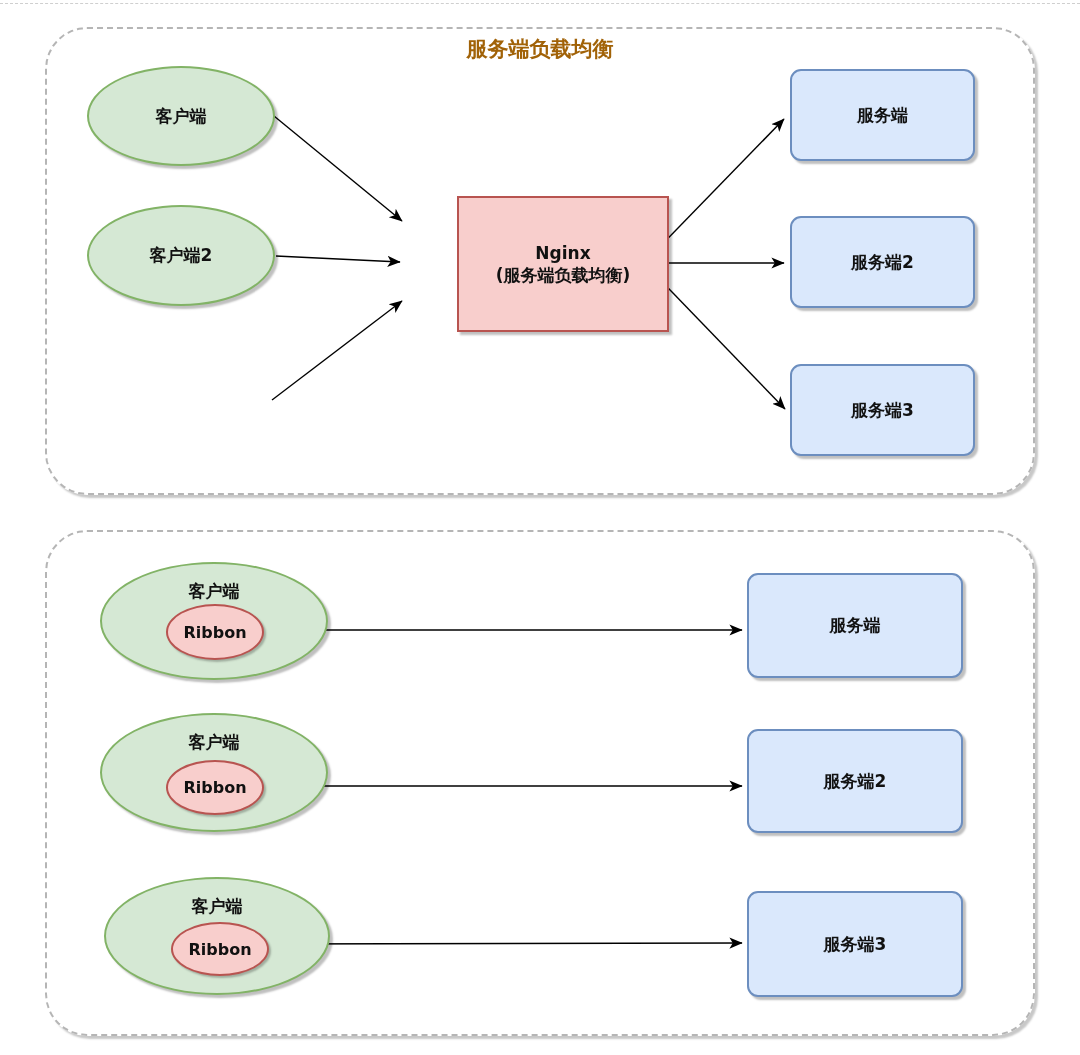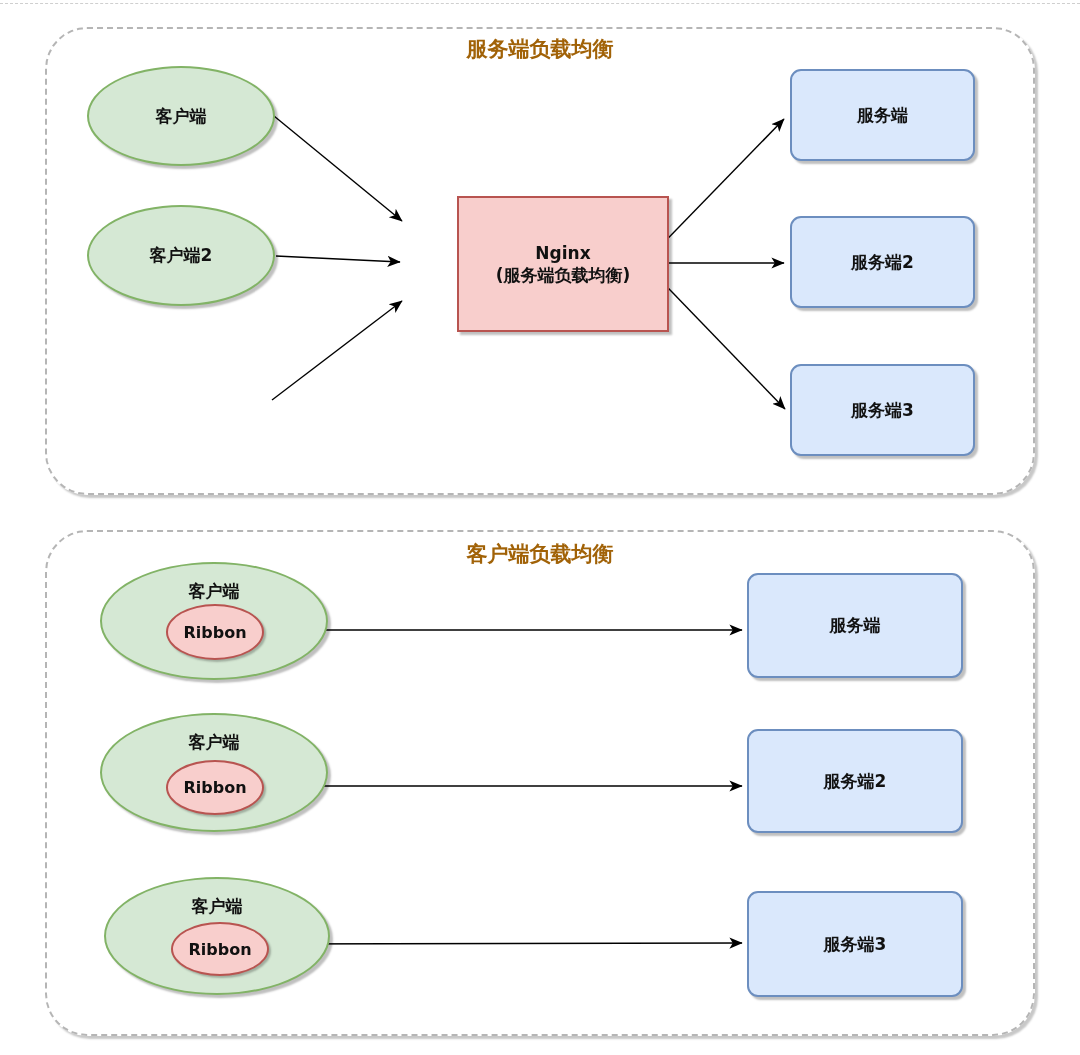--- a/index.html
+++ b/index.html
@@ -59,21 +59,20 @@
       <div>Nginx</div>
       <div>(服务端负载均衡)</div>
     </div>
   </div>
 
   <div class="node server" style="left:790px;top:69px;width:185px;height:92px;">服务端</div>
   <div class="node server" style="left:790px;top:216px;width:185px;height:92px;">服务端2</div>
   <div class="node server" style="left:790px;top:364px;width:185px;height:92px;">服务端3</div>
 
   <div class="panel" style="left:45px;top:530px;width:986px;height:502px;"></div>
-  <div class="panel-title" style="left:0;top:540px;">客户端负载均衡</div>
 
   <div class="outer-client" style="left:100px;top:562px;width:228px;height:118px;">
     <div class="outer-label">客户端</div>
     <div class="ribbon" style="left:64px;top:40px;width:98px;height:56px;">Ribbon</div>
   </div>
   <div class="outer-client" style="left:100px;top:713px;width:228px;height:119px;">
     <div class="outer-label">客户端</div>
     <div class="ribbon" style="left:64px;top:45px;width:98px;height:55px;">Ribbon</div>
   </div>
   <div class="outer-client" style="left:104px;top:877px;width:226px;height:118px;">

